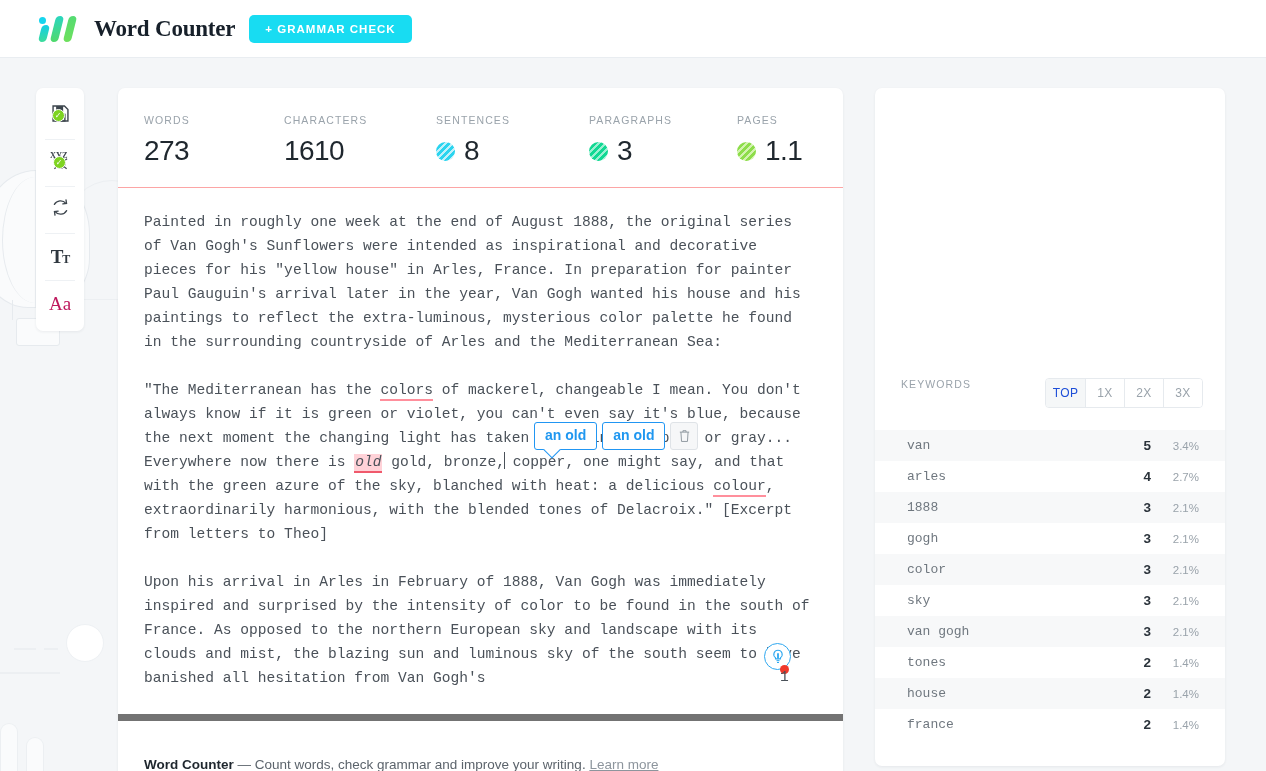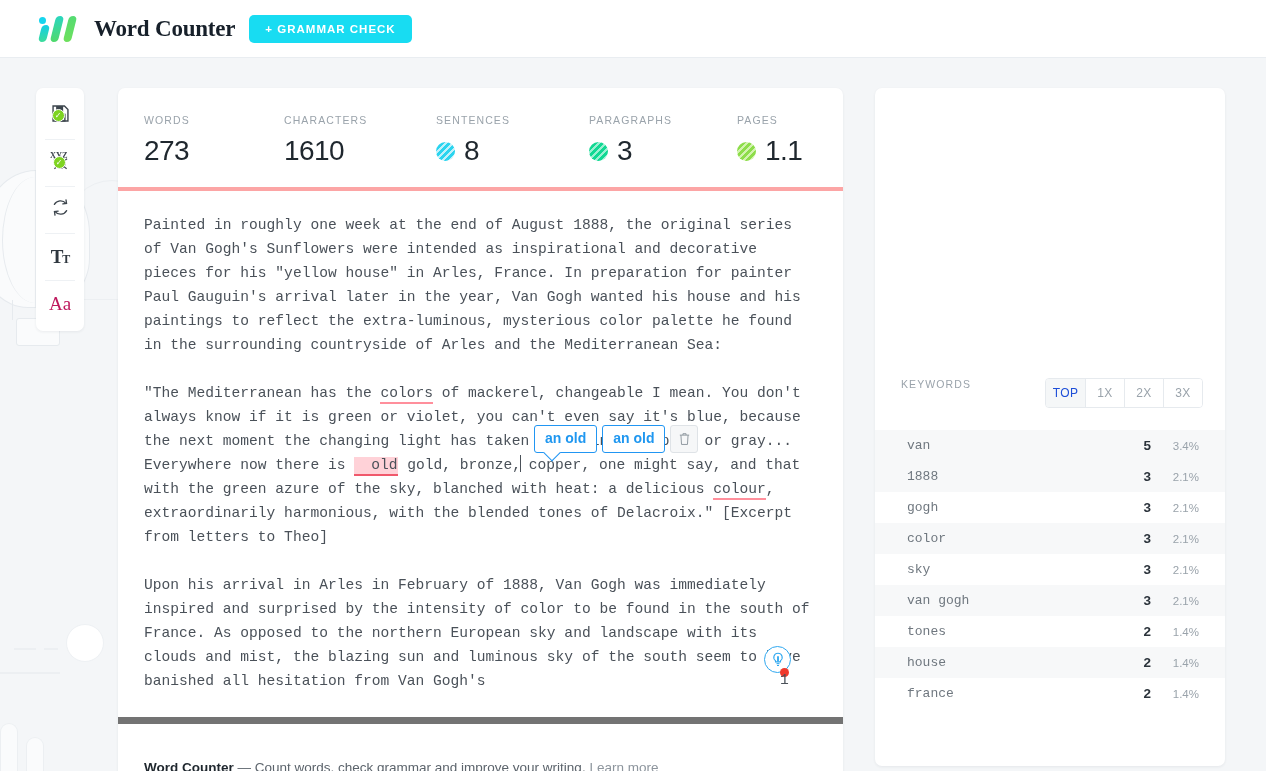--- a/index.html
+++ b/index.html
@@ -148,21 +148,21 @@
   
   .editor-card {
     flex: 0 0 725px; background: #ffffff; border-radius: 7px;
     box-shadow: 0 1px 3px rgba(30,40,60,.07);
     min-height: 678px; position: relative;
     display: flex; flex-direction: column;
   }
 
   .stats {
     display: flex; padding: 26px 26px 0 26px;
-    border-bottom: 4px solid #fca5a5;
+    border-bottom: 1px solid #fca5a5;
   }
   .stat { flex: 0 0 auto; }
   .stat.s-words      { width: 140px; }
   .stat.s-chars      { width: 152px; }
   .stat.s-sentences  { width: 153px; }
   .stat.s-paragraphs { width: 148px; }
   .stat-label {
     font-size: 10.5px; letter-spacing: 1.1px; color: #9aa3ab;
     text-transform: uppercase; margin-bottom: 9px;
   }
@@ -187,21 +187,22 @@
     position: relative;
     overflow: hidden;
   }
   .doc p { margin-bottom: 24px; }
 
   .sp-err {
     border-bottom: 2px solid #ff8f9c; padding-bottom: 1px;
   }
   .gr-err {
     background: #ffd2d8; border-bottom: 2px solid #f0596c;
-    padding: 0 1px 1px 17px;
+    padding: 0 1px 1px 1px;
+    font-style: italic;
   }
   .caret {
     display: inline-block; width: 1px; height: 17px; background: #4a5159;
     vertical-align: -3px; margin: 0 -1px;
   }
 
   
   .suggest {
     position: absolute; left: 416px; top: 234px;
     display: flex; align-items: stretch; gap: 5px;
@@ -455,20 +456,25 @@
         <div class="kw-opt">3X</div>
       </div>
     </div>
 
     <div class="kw-list">
       <div class="kw-row alt">
         <span class="kw-name">van</span>
         <span class="kw-count">5</span>
         <span class="kw-pct">3.4%</span>
       </div>
+      <div class="kw-row">
+        <span class="kw-name">arles</span>
+        <span class="kw-count">4</span>
+        <span class="kw-pct">2.7%</span>
+      </div>
       <div class="kw-row alt">
         <span class="kw-name">1888</span>
         <span class="kw-count">3</span>
         <span class="kw-pct">2.1%</span>
       </div>
       <div class="kw-row">
         <span class="kw-name">gogh</span>
         <span class="kw-count">3</span>
         <span class="kw-pct">2.1%</span>
       </div>

